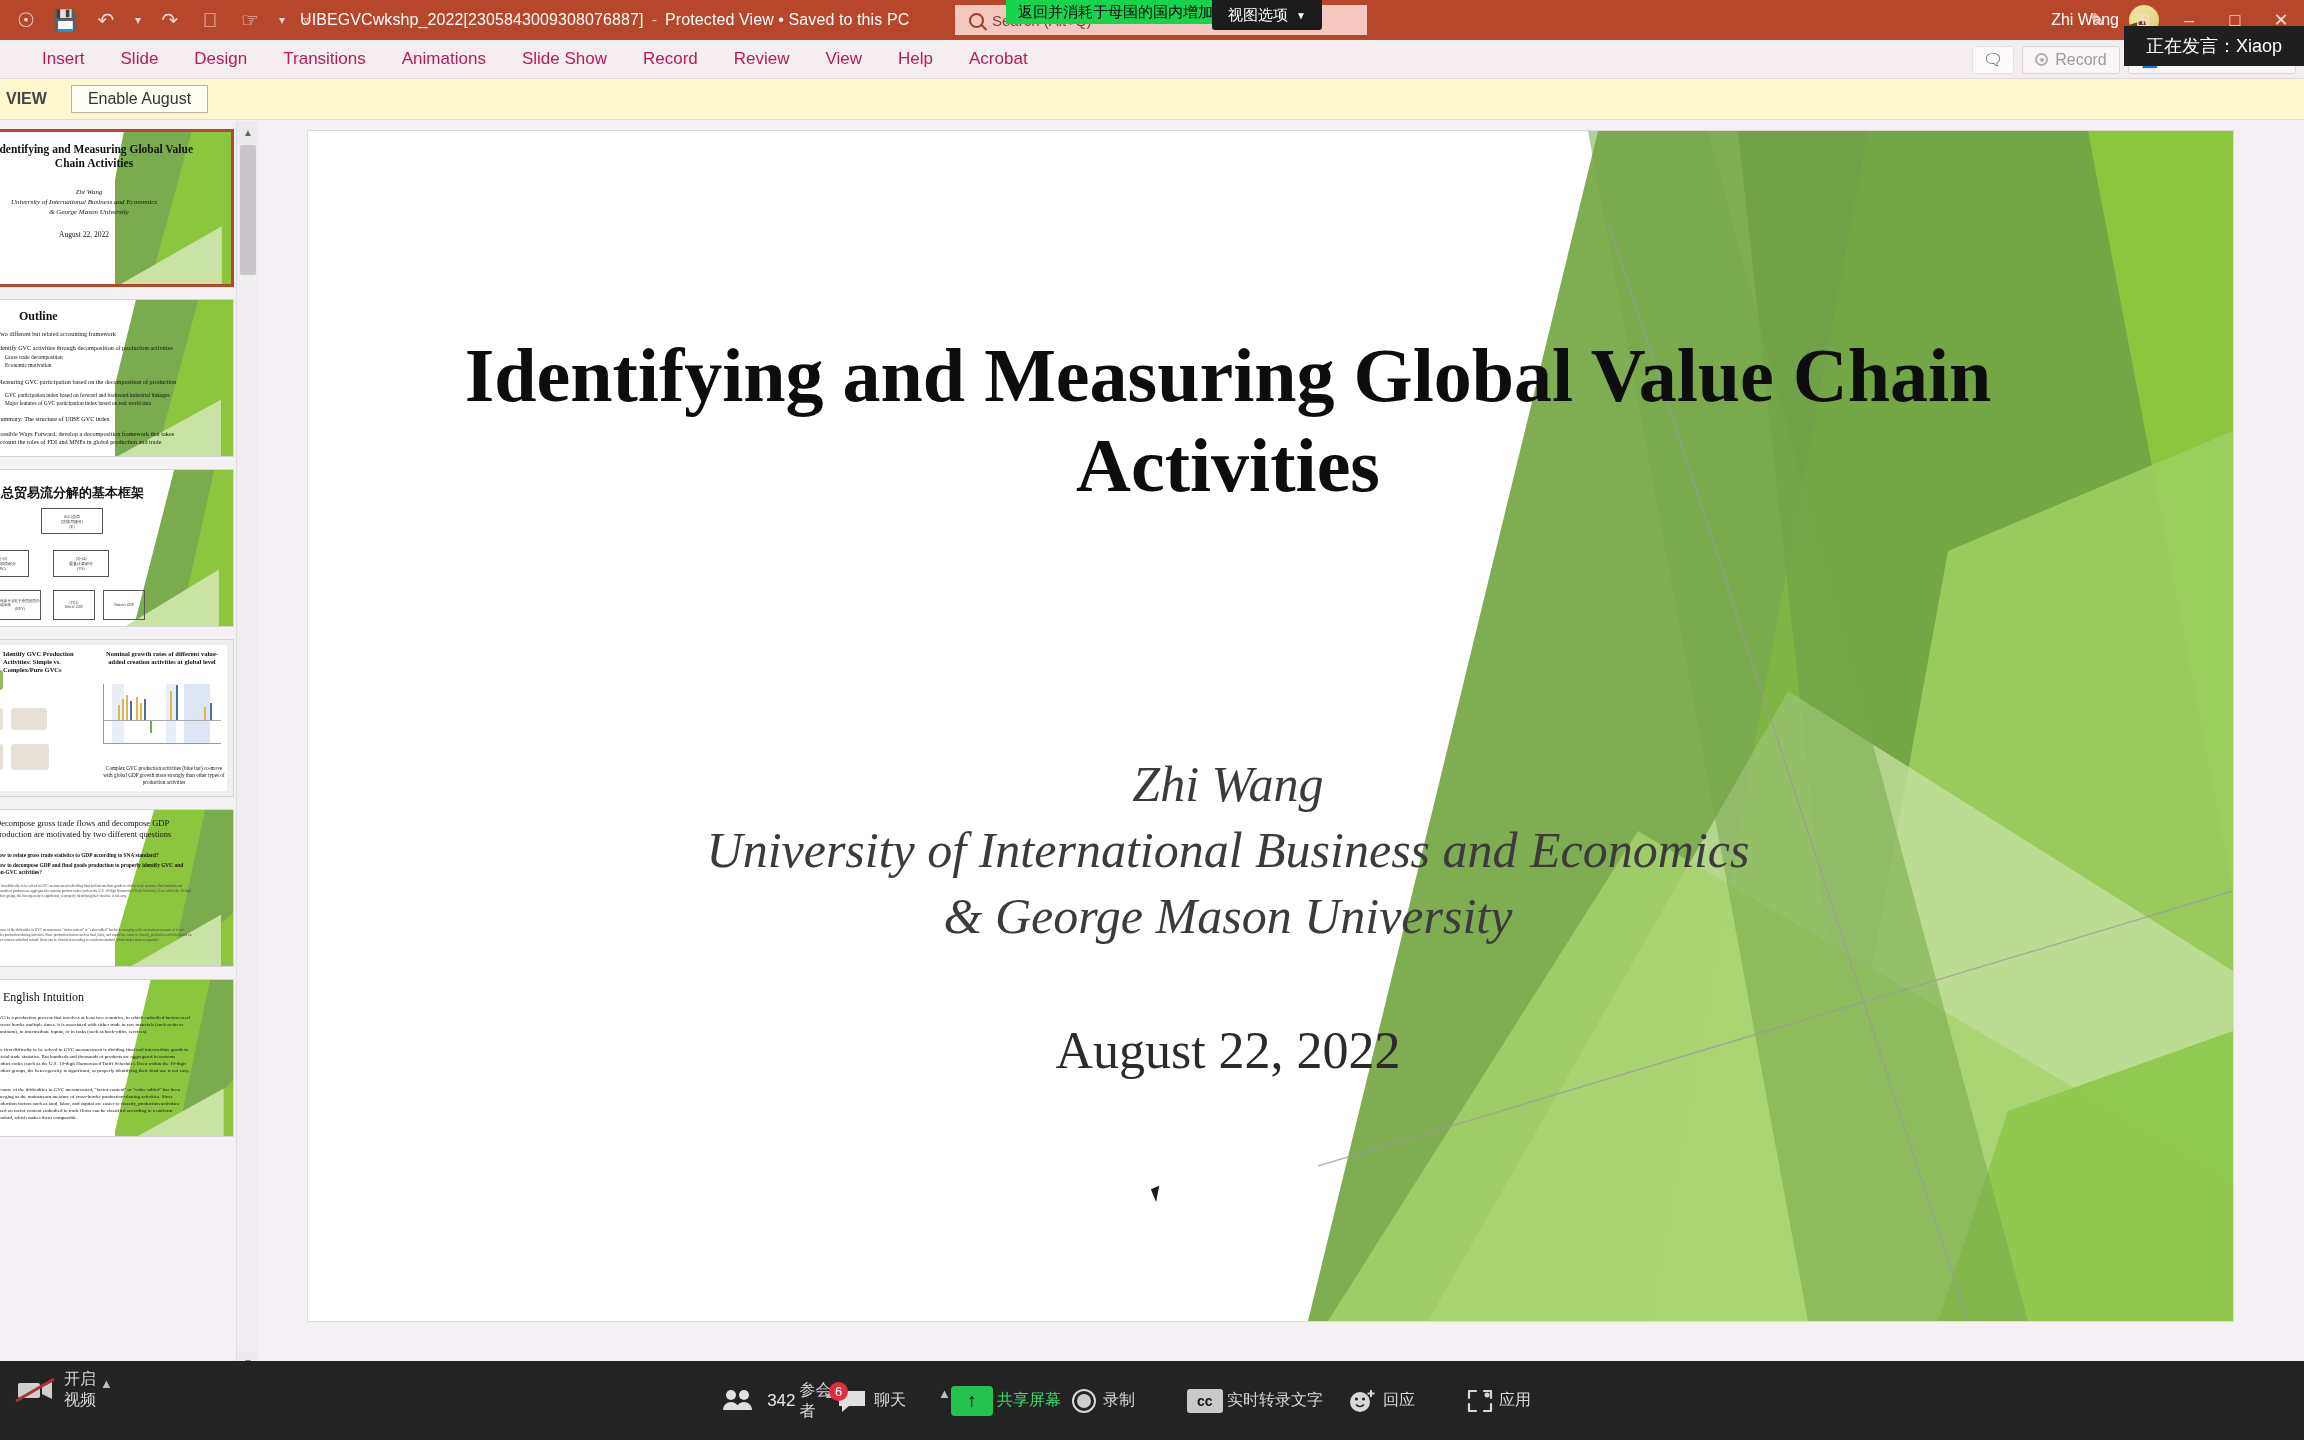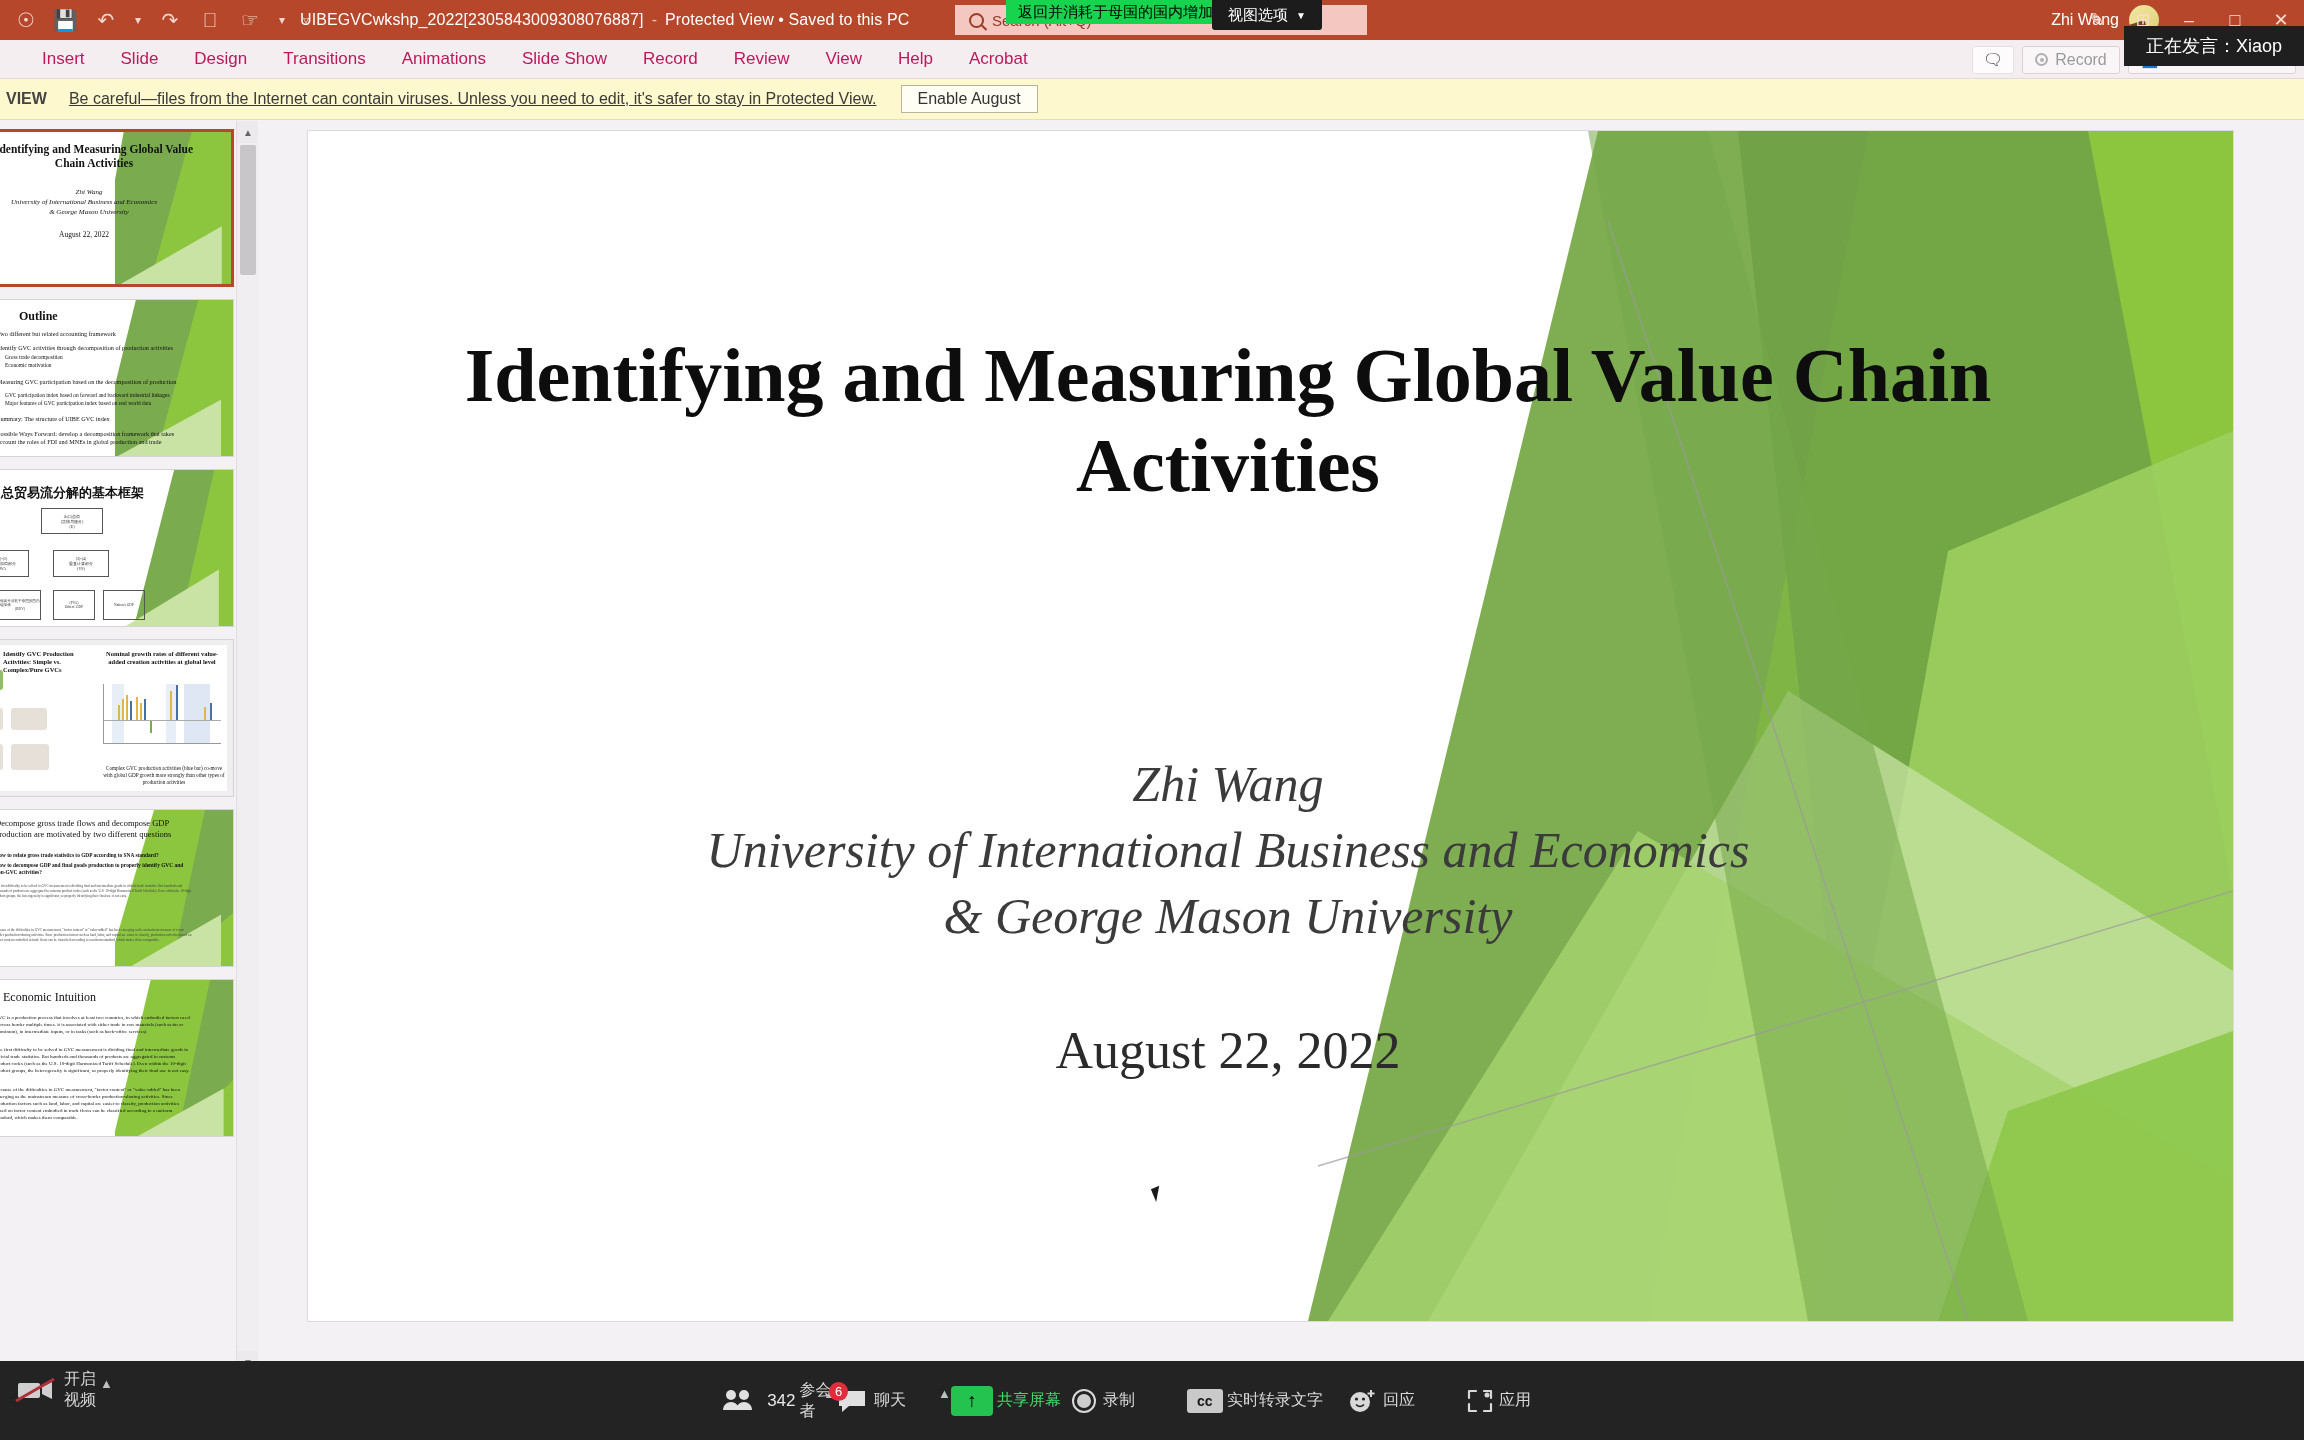--- a/index.html
+++ b/index.html
@@ -214,21 +214,20 @@
     </div>
     <div class="rbtn">
       <span>👤</span>
       <span>Present in Team</span>
     </div>
   </div>
 </div>
 
 <div class="pvbar">
   <span class="lbl">VIEW</span>
-  <span class="msg">Be careful—files from the Internet can contain viruses. Unless you need to edit, it's safer to stay in Protected View.</span>
   <div class="enable">Enable August</div>
 </div>
 
 <div class="thumbpane">
 
   <div class="thumb sel" style="top:8px;">
     <div class="facet">
       <i class="f1" style="right:-10%;top:-5%;width:130%;height:120%;clip-path:polygon(22% 0,100% 0,100% 100%,0 100%);"></i>
       <i class="f2" style="right:-20%;top:0;width:90%;height:100%;clip-path:polygon(40% 0,100% 0,100% 100%,0 100%);"></i>
       <i class="f3" style="right:8%;bottom:-10%;width:110%;height:60%;clip-path:polygon(0 100%,100% 20%,100% 100%);"></i>
@@ -342,21 +341,21 @@
     <div class="tt" style="left:42px;top:74px;width:198px;font-size:3.4px;line-height:1.45;color:#444;">The first difficulty to be solved in GVC measurement is dividing final and intermediate goods in official trade statistics. But hundreds and thousands of products are aggregated in customs product codes (such as the U.S. 10-digit Harmonized Tariff Schedule). Even within the 10-digit product groups, the heterogeneity is significant, so properly identifying their final use is not easy.</div>
     <div class="tt" style="left:42px;top:118px;width:198px;font-size:3.4px;line-height:1.45;color:#444;">Because of the difficulties in GVC measurement, "factor content" or "value-added" has been emerging as the mainstream measure of cross-border production-sharing activities. Since production factors such as land, labor, and capital are easier to classify, production activities based on factor content embodied in trade flows can be classified according to a uniform standard, which makes them comparable.</div>
   </div>
 
   <div class="thumb" style="top:858px;">
     <div class="facet">
       <i class="f2" style="right:-14%;top:-5%;width:125%;height:120%;clip-path:polygon(34% 0,100% 0,100% 100%,4% 100%);"></i>
       <i class="f1" style="right:-8%;top:0;width:60%;height:100%;clip-path:polygon(54% 0,100% 0,100% 58%,8% 100%);"></i>
       <i class="f3" style="right:8%;bottom:-8%;width:92%;height:48%;clip-path:polygon(0 100%,100% 20%,100% 100%);"></i>
     </div>
-    <div class="tt" style="left:50px;top:10px;font-size:12px;">Economic Intuition</div>
+    <div class="tt" style="left:50px;top:10px;font-size:12px;">English Intuition</div>
     <div class="tt" style="left:42px;top:34px;width:195px;font-size:5px;line-height:1.4;">GVC is a production process that involves at least two countries, in which embodied factors need to cross border multiple times. it is associated with either trade in raw materials (such as tin or aluminum), in intermediate inputs, or in tasks (such as back-office services)</div>
     <div class="tt" style="left:42px;top:66px;width:195px;font-size:5px;line-height:1.4;">The first difficulty to be solved in GVC measurement is dividing final and intermediate goods in official trade statistics. But hundreds and thousands of products are aggregated in customs product codes (such as the U.S. 10-digit Harmonized Tariff Schedule). Even within the 10-digit product groups, the heterogeneity is significant, so properly identifying their final use is not easy.</div>
     <div class="tt" style="left:42px;top:106px;width:195px;font-size:5px;line-height:1.4;">Because of the difficulties in GVC measurement, "factor content" or "value-added" has been emerging as the mainstream measure of cross-border production-sharing activities. Since production factors such as land, labor, and capital are easier to classify, production activities based on factor content embodied in trade flows can be classified according to a uniform standard, which makes them comparable.</div>
   </div>
 
   <div class="thumbscroll">
     <div class="up">▲</div>
     <div class="bar"></div>
     <div class="down">▼</div>
   </div>

